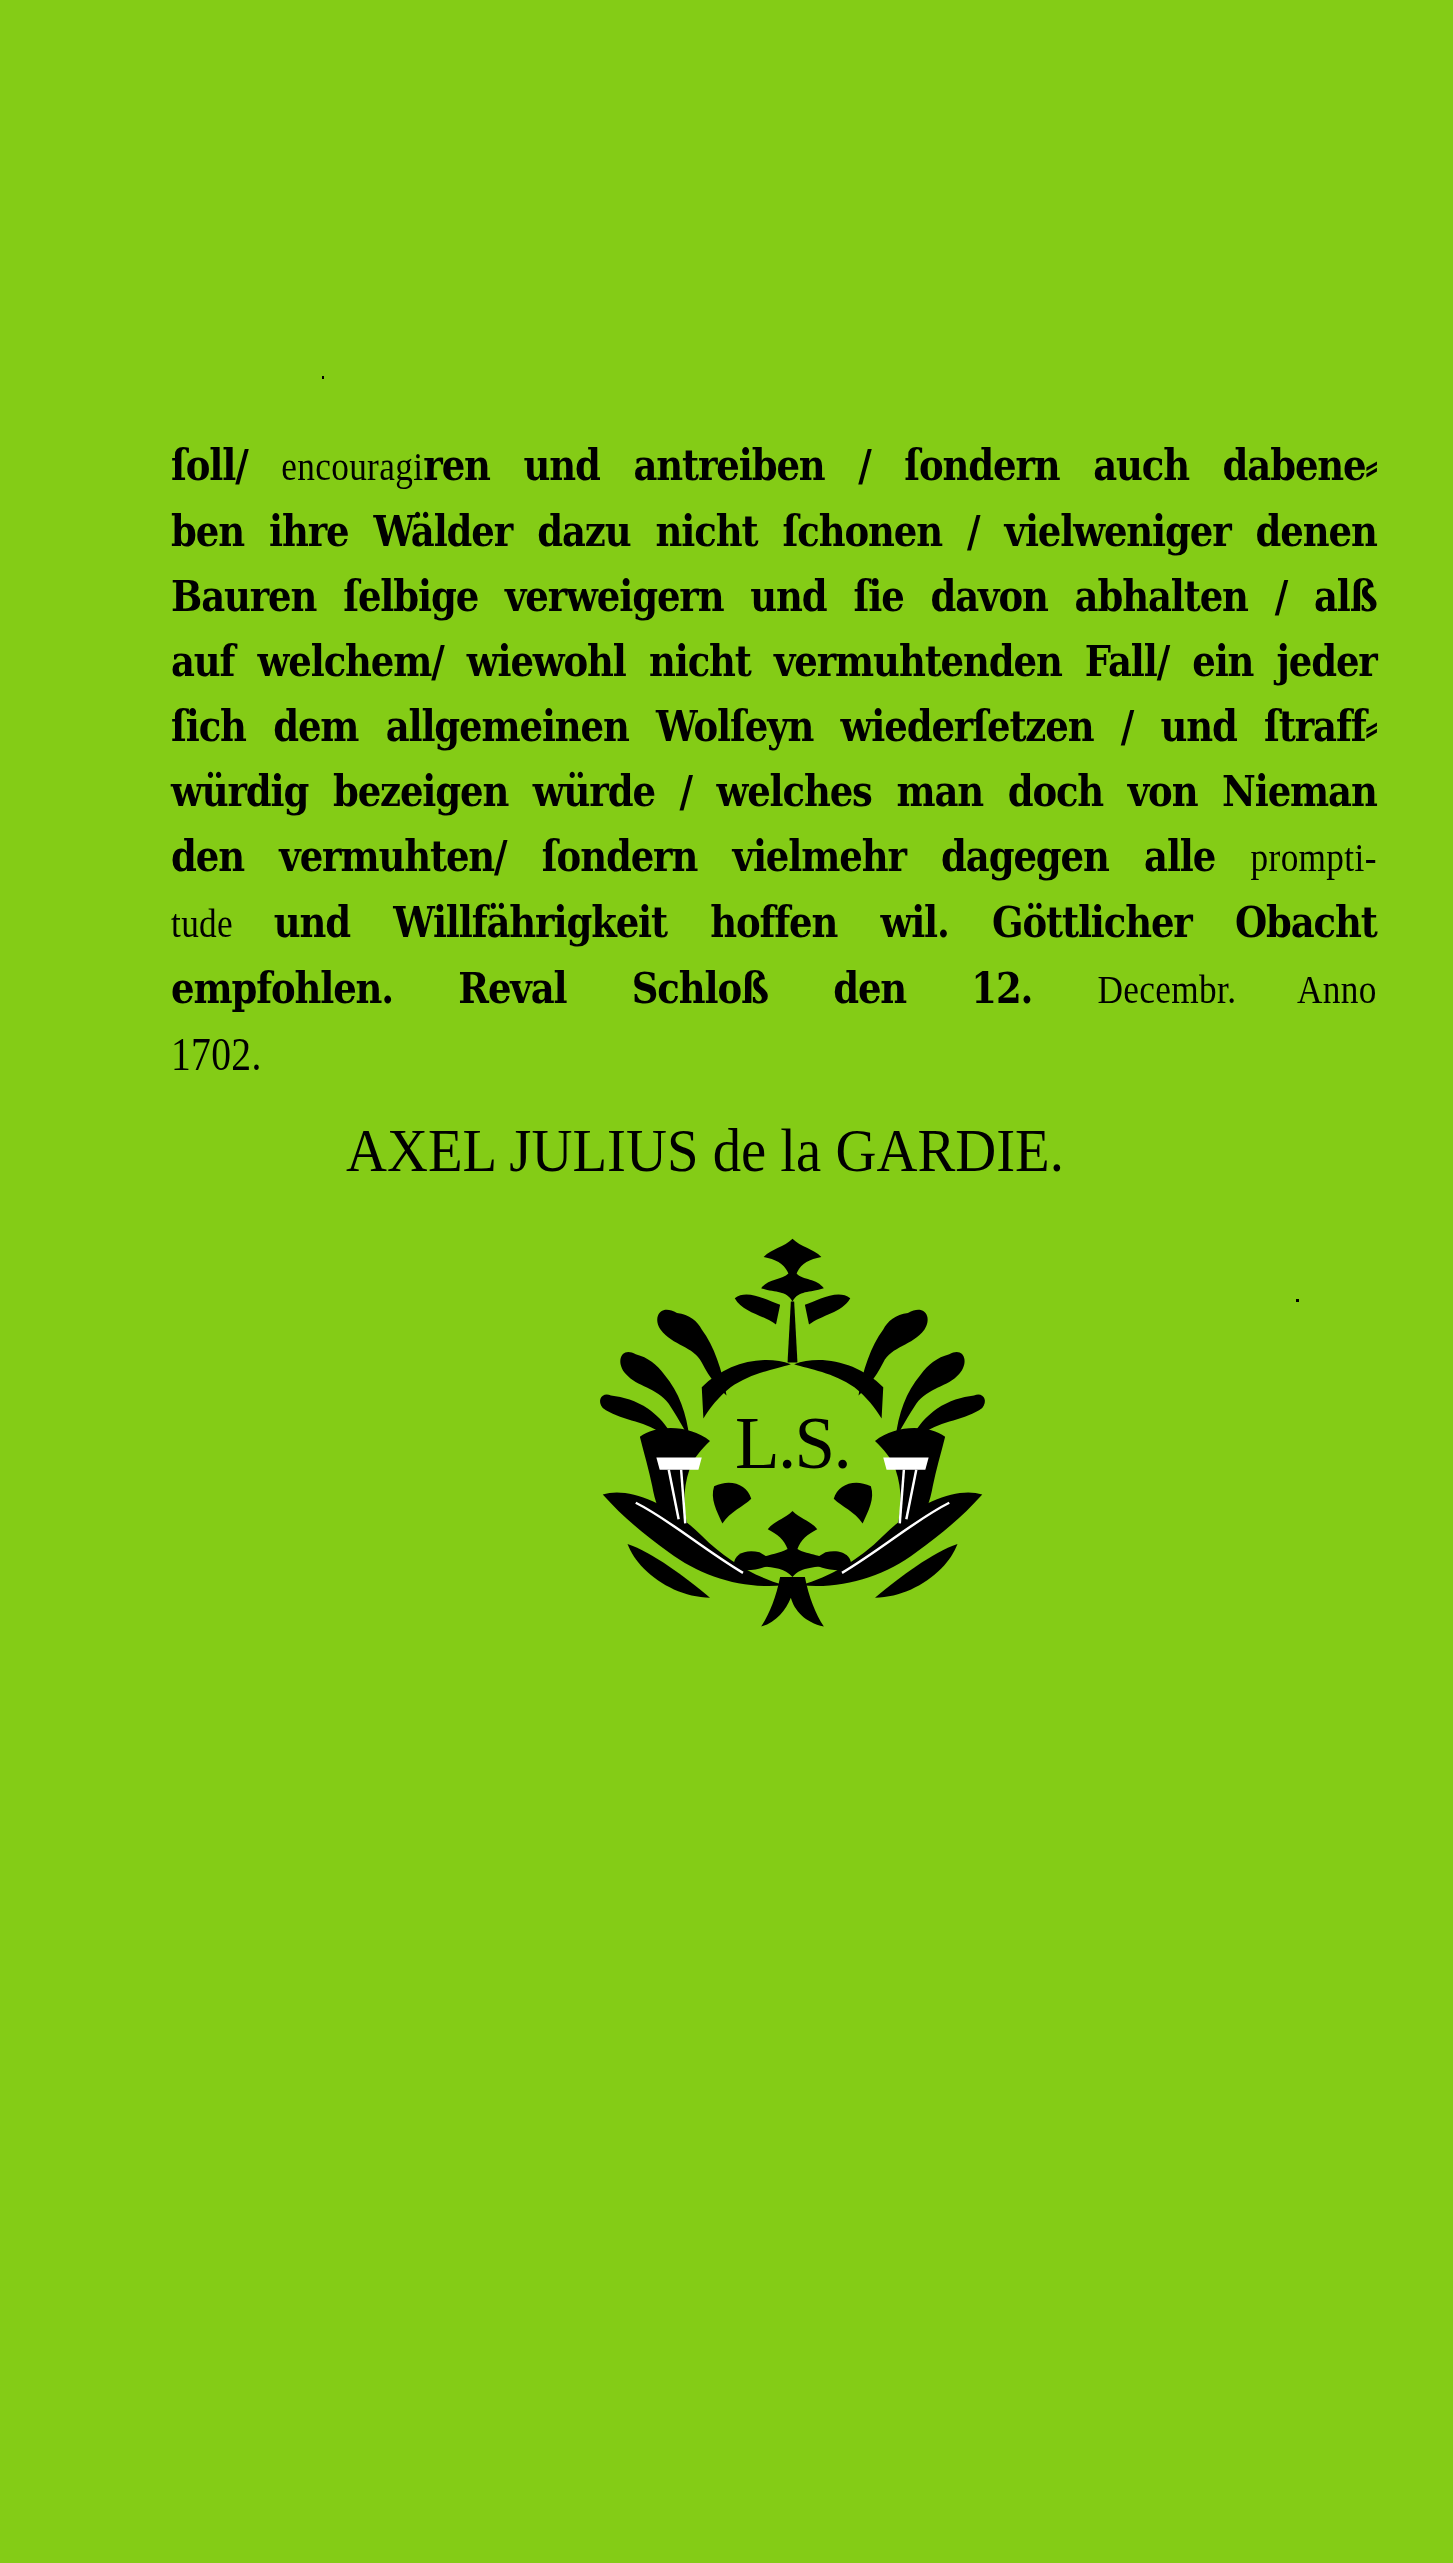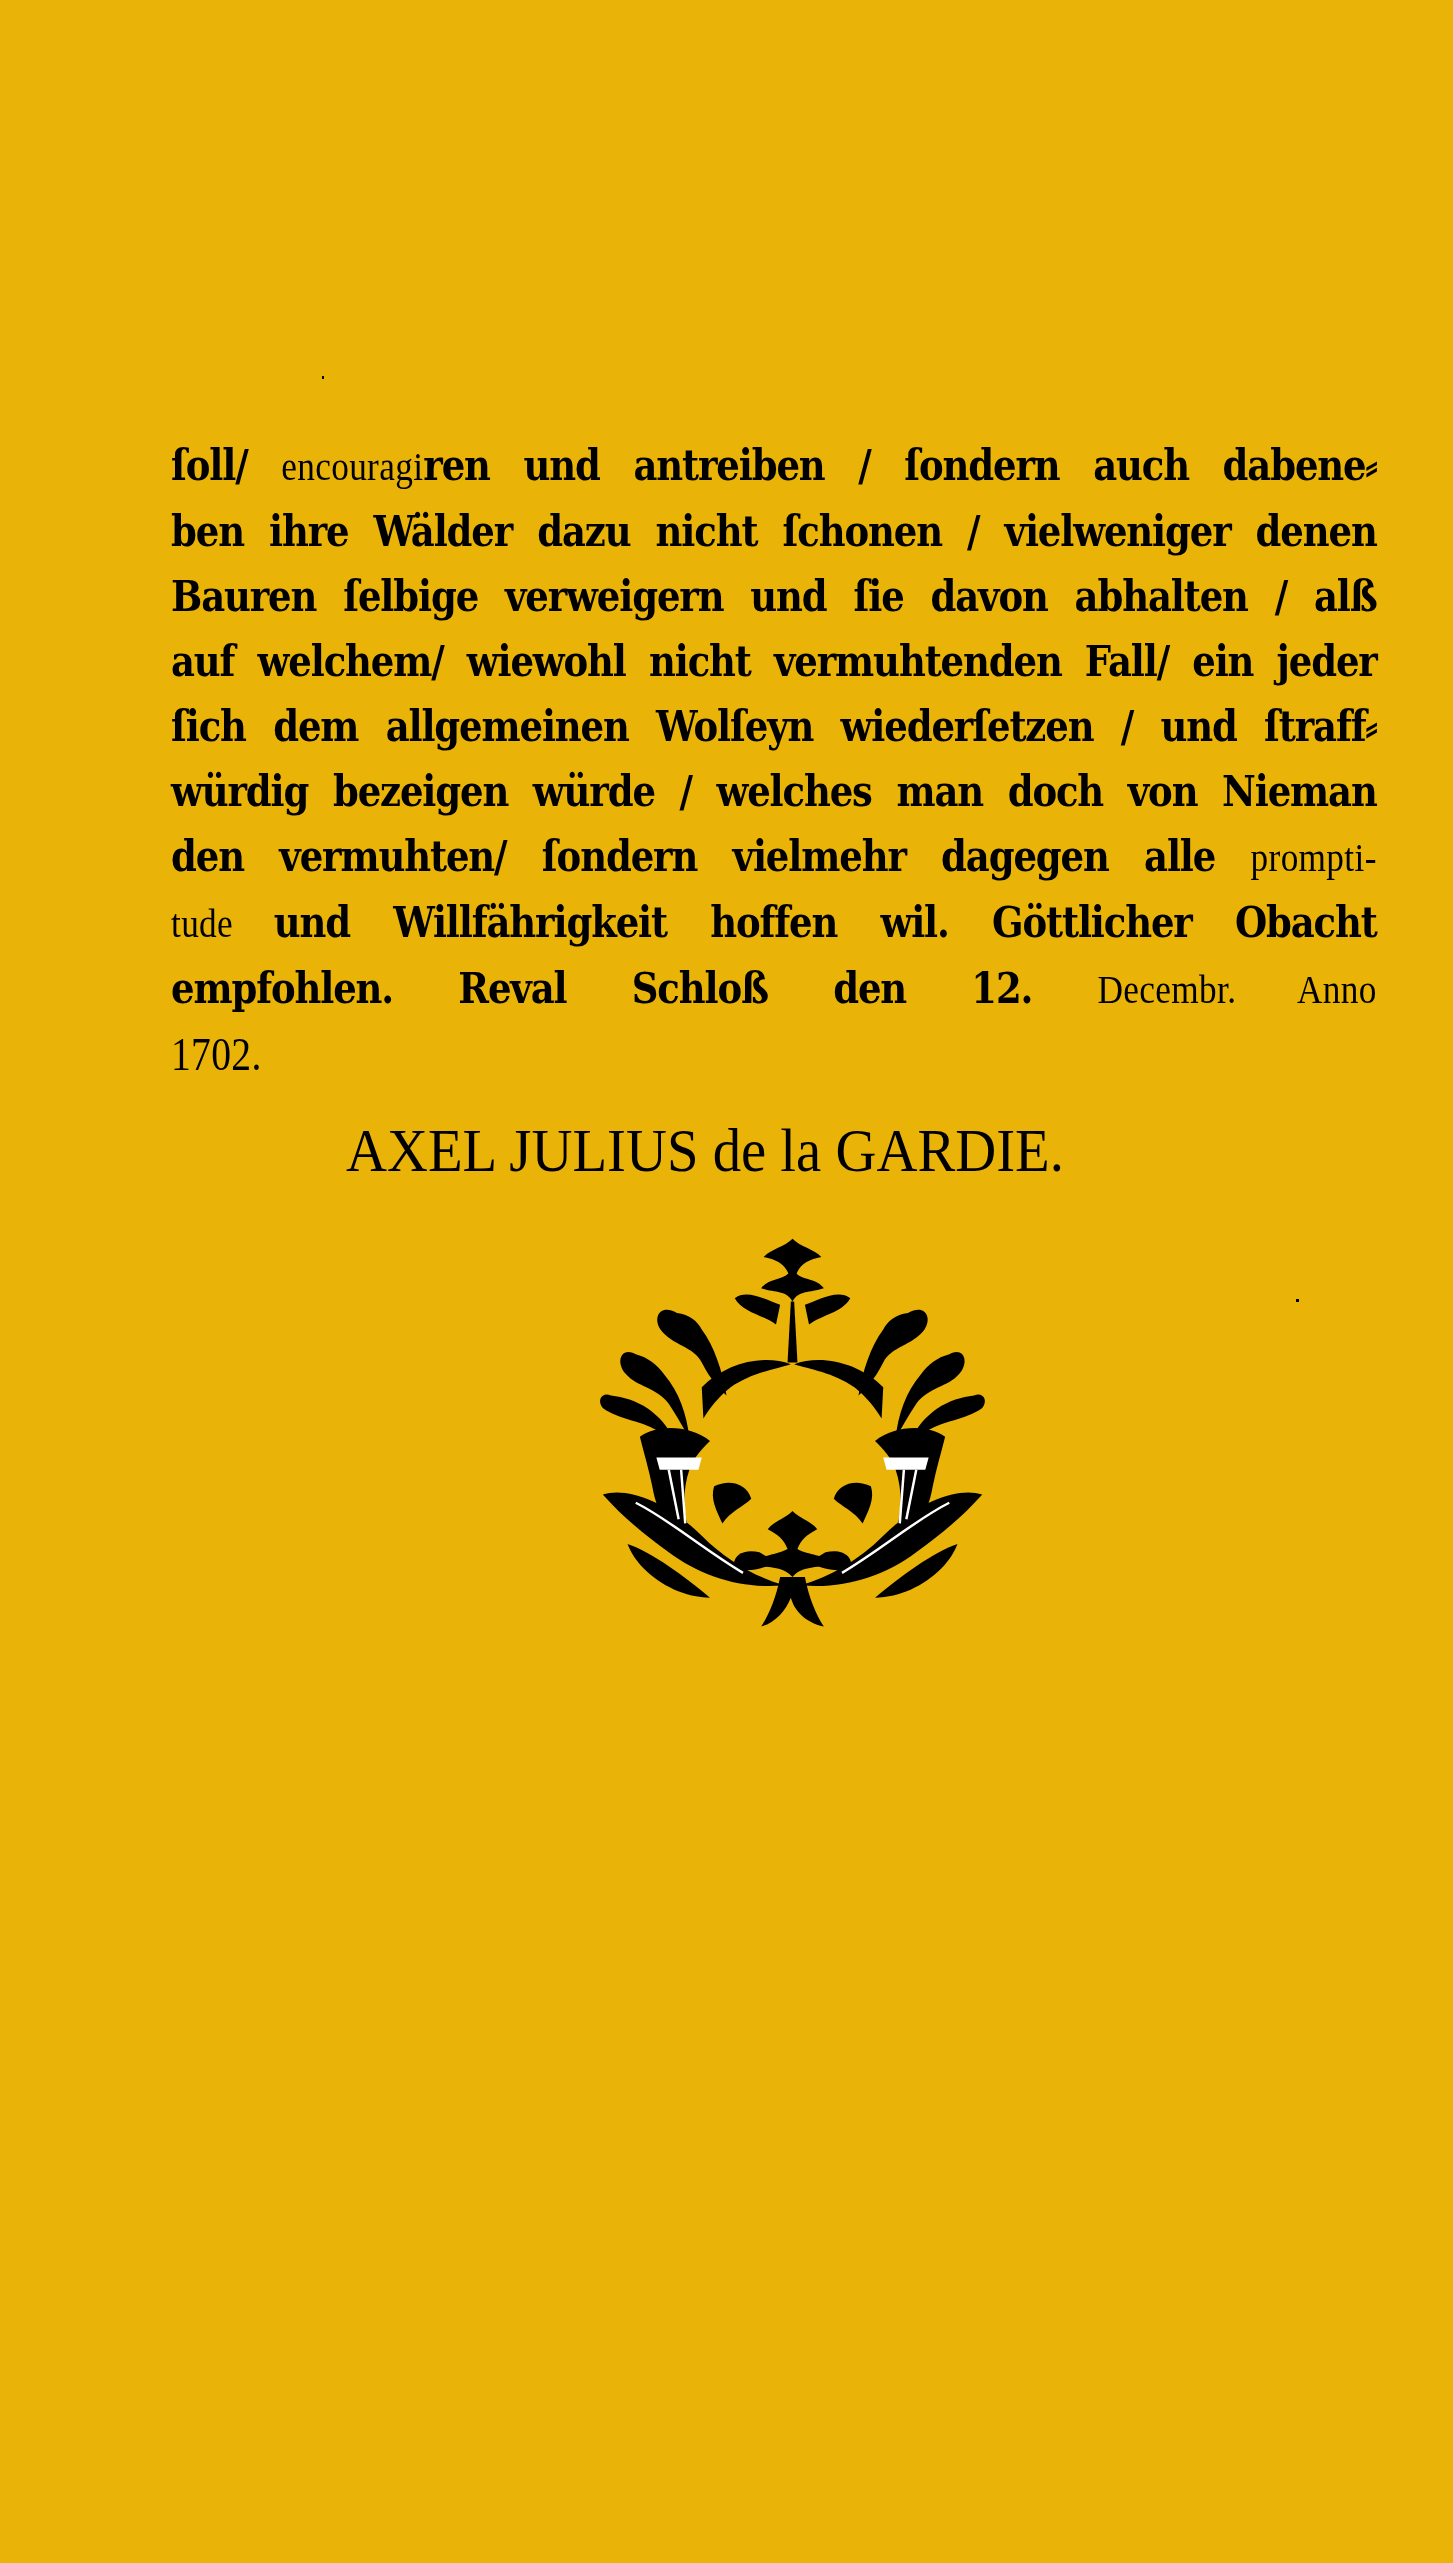--- a/index.html
+++ b/index.html
@@ -1,17 +1,17 @@
 <!DOCTYPE html>
 <html style="font-size:13.2px"><head>
 <meta charset="utf-8">
 <style>
   html, body { margin: 0; padding: 0; background: #ffffff; }
   body { width: 1453px; height: 2563px; position: relative; overflow: hidden; color: #000; }
-  .page { position: absolute; left: 0; top: 0; width: 1453px; height: 2563px; background: #eab308; }
+  .page { position: absolute; left: 0; top: 0; width: 1453px; height: 2563px; background: #84cc16; }
   .body-text {
     position: absolute; left: 171px; top: 433px; width: 1206px;
     font-family: "DejaVu Serif", serif;
     font-size: 43px; line-height: 65px;
     font-weight: bold; letter-spacing: -1.3px;
     transform: scaleX(0.86); transform-origin: left top;
     width: 1402px;
   }
   .line { display: block; white-space: nowrap; text-align: justify; text-align-last: justify; }
   .line.last { text-align-last: left; }
@@ -92,18 +92,19 @@
         <path d="M245 430 C240 455 232 475 222 490 C240 485 252 470 258 455 C262 470 275 485 298 490 C288 475 280 455 275 430 Z"></path>
 
         <path d="M110 300 L122 360" stroke="#fff" stroke-width="3"></path>
         <path d="M125 300 L130 365" stroke="#fff" stroke-width="3"></path>
         <path d="M410 300 L398 360" stroke="#fff" stroke-width="3"></path>
         <path d="M395 300 L390 365" stroke="#fff" stroke-width="3"></path>
         <path d="M70 340 C110 360 150 395 200 425" stroke="#fff" stroke-width="3" fill="none"></path>
         <path d="M450 340 C410 360 370 395 320 425" stroke="#fff" stroke-width="3" fill="none"></path>
       </g>
     </svg>
+    <div class="seal-label">L.S.</div>
   </div>
 
   <div class="speck" style="left:322px;top:376px;width:1.7px;height:2.5px;"></div>
   <div class="speck" style="left:1296px;top:1299px;width:3.3px;height:2.5px;"></div>
 </div>
 
 
 </body></html>

